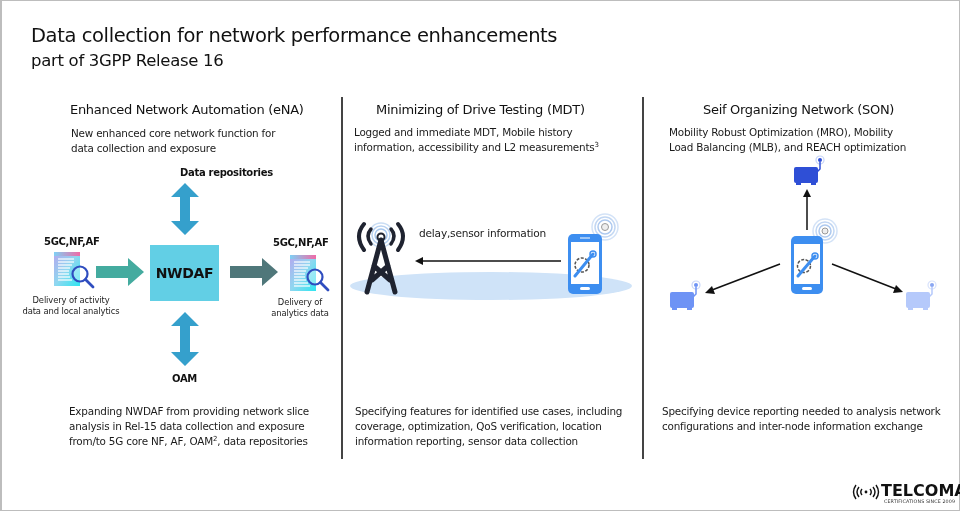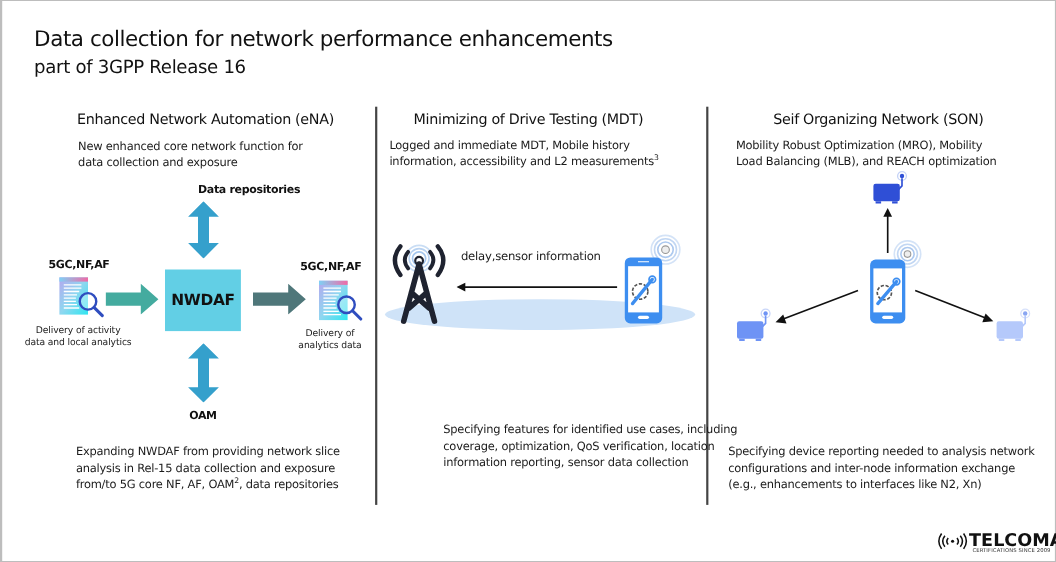--- a/index.html
+++ b/index.html
@@ -156,21 +156,21 @@
   <circle cx="43" cy="15" r="3.5" fill="#eeeeee" stroke="#999" stroke-width="1"></circle>
   <rect x="6" y="22" width="34" height="60" rx="5" fill="#3d8ef0"></rect>
   <rect x="9" y="30" width="28" height="42" fill="#ffffff"></rect>
   <rect x="18" y="75" width="10" height="3" rx="1.5" fill="#ffffff"></rect>
   <line x1="18" y1="26" x2="28" y2="26" stroke="#ffffff" stroke-width="1"></line>
   <circle cx="20" cy="53" r="7" fill="none" stroke="#555" stroke-width="1.5" stroke-dasharray="3 1.5"></circle>
   <path d="M13,64 L31,42" stroke="#3d8ef0" stroke-width="3" stroke-linecap="round"></path>
   <circle cx="31" cy="42" r="3" fill="none" stroke="#3d8ef0" stroke-width="1.5"></circle>
 </svg>
 
-<div class="abs desc" style="left:355px; top:384px;margin-left:48px;">
+<div class="abs desc" style="left:355px; top:404px;">
   <div>Specifying features for identified use cases, including</div>
   <div>coverage, optimization, QoS verification, location</div>
   <div>information reporting, sensor data collection</div>
 </div>
 
 <div class="abs col-title" style="left:703px; top:102px;">Seif Organizing Network (SON)</div>
 <div class="abs desc" style="left:669px; top:125px;">
   <div>Mobility Robust Optimization (MRO), Mobility</div>
   <div>Load Balancing (MLB), and REACH optimization</div>
 </div>
@@ -220,21 +220,20 @@
   <rect x="7" y="26" width="26" height="40" fill="#ffffff"></rect>
   <rect x="15" y="69" width="10" height="3" rx="1.5" fill="#ffffff"></rect>
   <circle cx="17" cy="48" r="6.5" fill="none" stroke="#555" stroke-width="1.5" stroke-dasharray="3 1.5"></circle>
   <path d="M11,58 L28,38" stroke="#3d8ef0" stroke-width="3" stroke-linecap="round"></path>
   <circle cx="28" cy="38" r="3" fill="none" stroke="#3d8ef0" stroke-width="1.5"></circle>
 </svg>
 
 <div class="abs desc" style="left:662px; top:404px;">
   <div>Specifying device reporting needed to analysis network</div>
   <div>configurations and inter-node information exchange</div>
-  <div>(e.g., enhancements to interfaces like N2, Xn)</div>
 </div>
 
 <div class="abs" style="left:851px; top:481px; width:105px; height:26px;">
   <svg class="abs" style="left:0; top:2px;" width="30" height="18" viewBox="0 0 30 18">
     <path d="M5,2 Q0,9 5,16" fill="none" stroke="#111" stroke-width="1.4"></path>
     <path d="M8,4 Q4,9 8,14" fill="none" stroke="#111" stroke-width="1.4"></path>
     <path d="M11,6 Q8.5,9 11,12" fill="none" stroke="#111" stroke-width="1.4"></path>
     <circle cx="15" cy="9" r="1.4" fill="#111"></circle>
     <path d="M19,6 Q21.5,9 19,12" fill="none" stroke="#111" stroke-width="1.4"></path>
     <path d="M22,4 Q26,9 22,14" fill="none" stroke="#111" stroke-width="1.4"></path>

